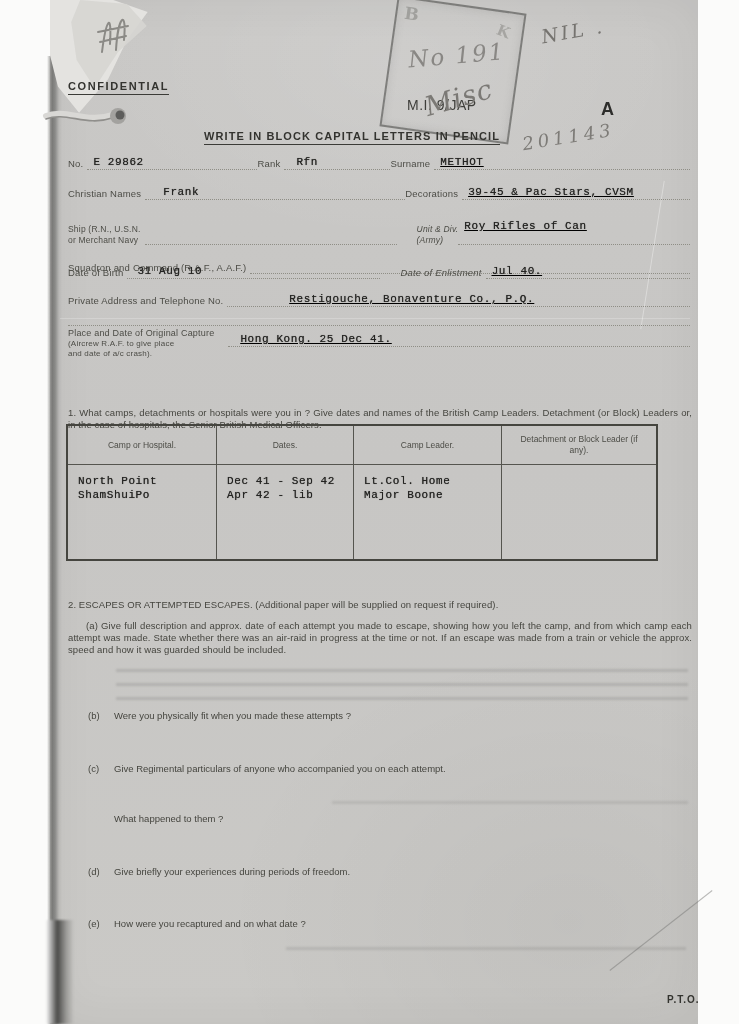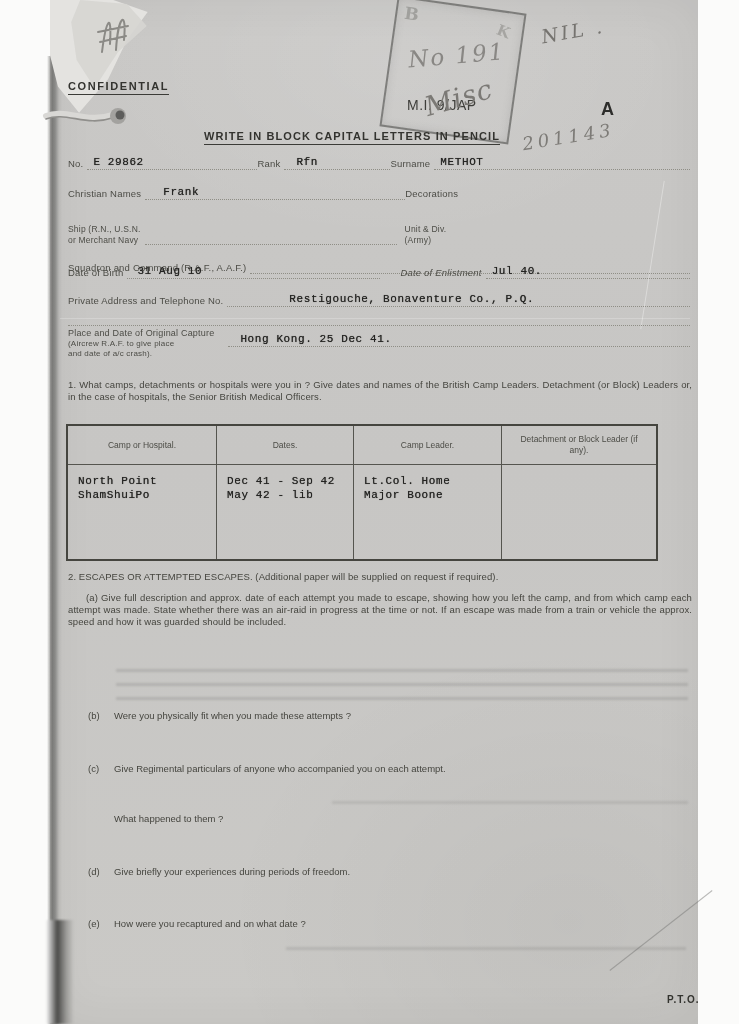--- a/index.html
+++ b/index.html
@@ -91,23 +91,23 @@
     font-size:11px;color:#232321;letter-spacing:.6px;white-space:nowrap;
     text-shadow:0 0 .7px rgba(20,20,18,.75);
   }
   .frow{position:absolute;display:flex;align-items:flex-end;}
   .frow .lbl{margin-right:4px;}
   .ubox{
     border-bottom:1px dotted #8f8e86;
     display:flex;align-items:flex-end;
     padding:0 4px 1px 6px;min-height:14px;
   }
-  .grow{flex:1 1 auto;}
+  .grow{flex:1 1 auto;text-decoration:underline;}
   .stack{display:flex;flex-direction:column;justify-content:flex-end;}
-  .para{position:absolute;font-size:9.5px;color:#45453f;line-height:12px;text-align:justify;letter-spacing:.1px;}
+  .para{position:absolute;font-size:9.5px;color:#45453f;line-height:12px;text-align:justify;letter-spacing:.1px;margin-top:28px;}
 
   
   .camp-table{
     position:absolute;left:66px;top:424px;width:592px;height:137px;
     border:2px solid #45453f;box-sizing:border-box;
     display:grid;
     grid-template-columns:149px 137px 148px 1fr;
     grid-template-rows:39px 1fr;
   }
   .camp-table .hcell{
@@ -186,34 +186,40 @@
         <span class="typed">METHOT</span>
       </span>
   </div>
 
   <div class="frow" style="left:68px;top:182px;width:622px;height:18px;">
     <span class="lbl">Christian Names</span>
     <span class="ubox" style="flex:0 0 250px;">
         <span class="typed" style="margin-left:12px;">Frank</span>
       </span>
     <span class="lbl">Decorations</span>
+    <span class="ubox grow">
+        <span class="typed">39-45 &amp; Pac Stars, CVSM</span>
+      </span>
   </div>
 
   <div class="frow" style="left:68px;top:212px;width:622px;height:33px;">
     <span class="stack">
       <span class="lbl-sm">Ship (R.N., U.S.N.</span>
       <span class="lbl-sm">or Merchant Navy</span>
     </span>
     <span class="ubox" style="flex:0 0 242px;margin-left:4px;">
         <span class="typed"></span>
       </span>
-    <span class="stack" style="margin-left:8px;">
+    <span class="stack" style="margin-left:20px;font-style:italic;">
       <span class="lbl-sm">Unit &amp; Div.</span>
       <span class="lbl-sm">(Army)</span>
     </span>
+    <span class="ubox grow">
+        <span class="typed" style="transform:translateY(-11px);">Roy Rifles of Can</span>
+      </span>
   </div>
 
   <div class="frow" style="left:68px;top:247px;width:622px;height:15px;margin-top:12px;">
     <span class="lbl">Squadron and Command (R.A.F., A.A.F.)</span>
     <span class="ubox grow">
         <span class="typed"></span>
       </span>
   </div>
 
   <div class="frow" style="left:68px;top:261px;width:622px;height:18px;">
@@ -256,21 +262,21 @@
     <div class="hcell">Dates.</div>
     <div class="hcell">Camp Leader.</div>
     <div class="hcell">Detachment or Block Leader (if any).</div>
 
     <div class="bcell">
       <span class="typed">North Point</span>
       <span class="typed">ShamShuiPo</span>
     </div>
     <div class="bcell">
       <span class="typed">Dec 41 - Sep 42</span>
-      <span class="typed">May 42 - lib</span>
+      <span class="typed">Apr 42 - lib</span>
     </div>
     <div class="bcell">
       <span class="typed">Lt.Col. Home</span>
       <span class="typed">Major Boone</span>
     </div>
     <div class="bcell">
       <span class="typed"></span>
       <span class="typed"></span>
     </div>
   </div>

